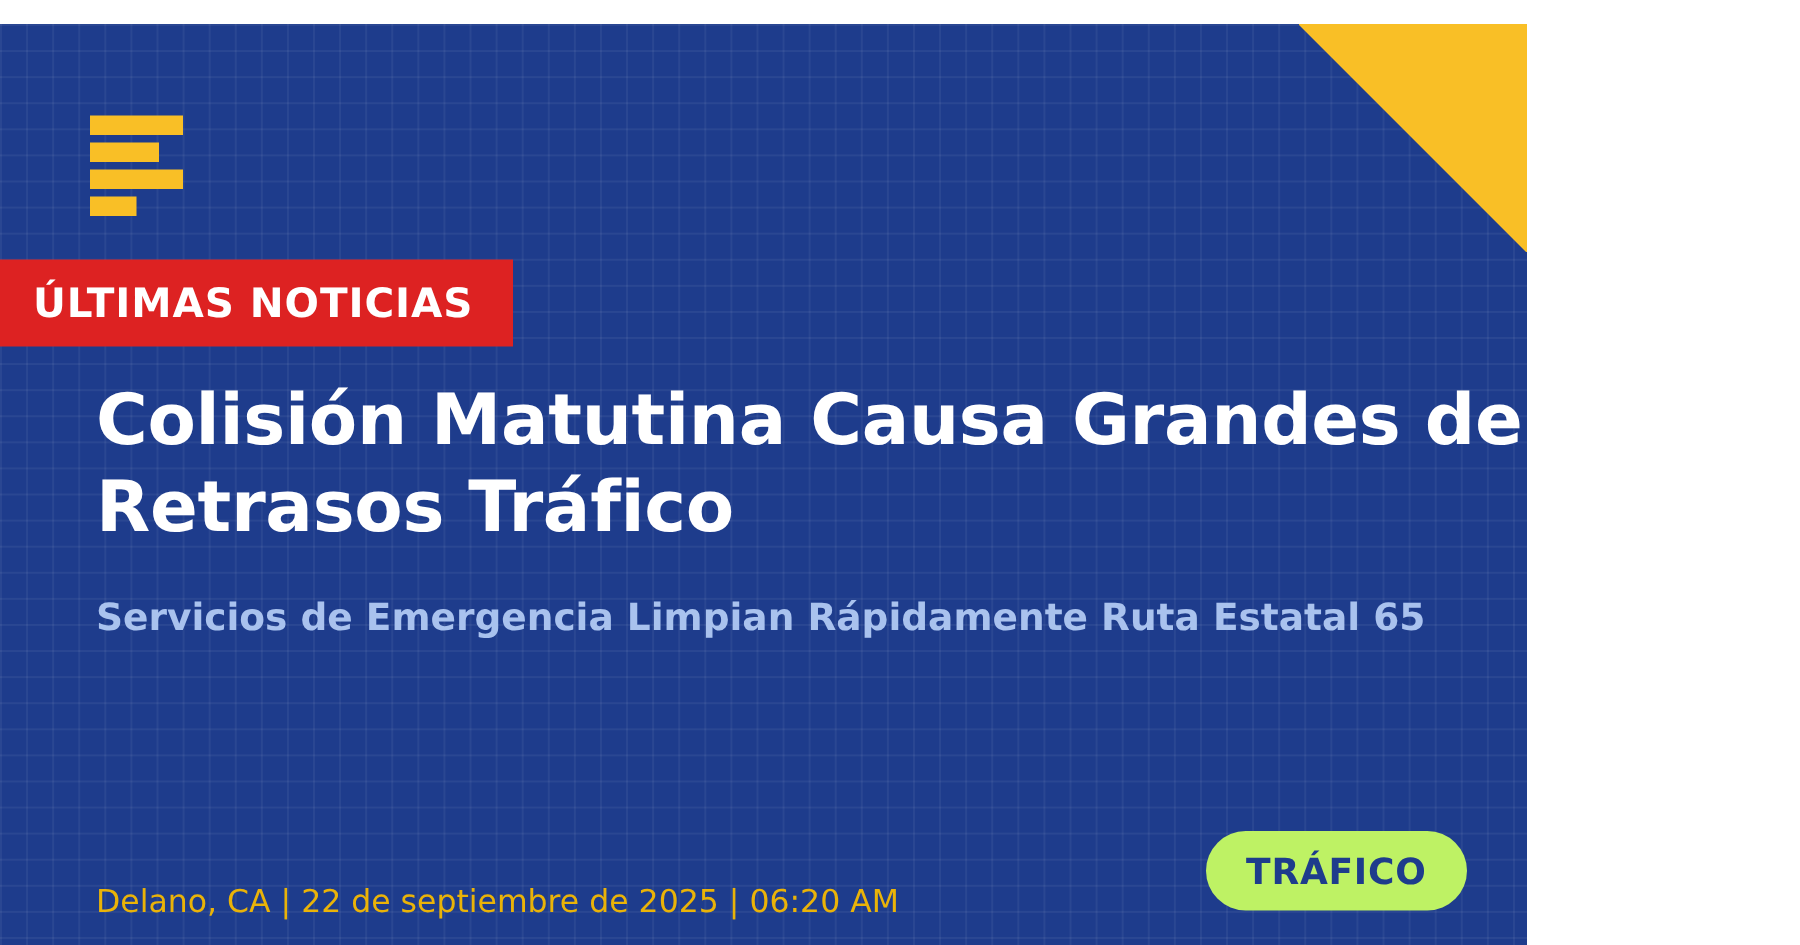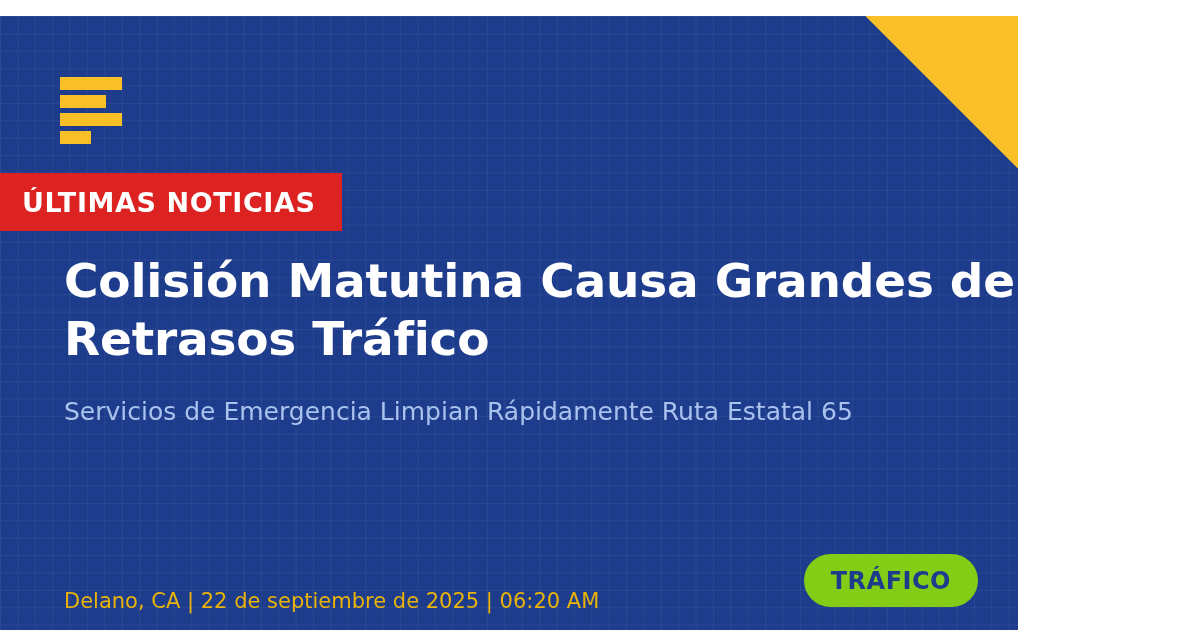--- a/index.html
+++ b/index.html
@@ -96,21 +96,21 @@
   }
 
   
   #subtitle {
     position: absolute;
     left: 64px;
     top: 380px;
     width: 1060px;
     color: #a9c2ee;
     font-size: 25px;
-    font-weight: normal;
+    font-weight: bold;
     line-height: 1.3;
     font-family: "DejaVu Sans", sans-serif;
   }
 
   
   #footer-meta {
     position: absolute;
     left: 64px;
     top: 573px;
     color: #eab308;
@@ -119,21 +119,21 @@
     white-space: nowrap;
   }
 
   
   #category-badge {
     position: absolute;
     right: 40px;
     top: 538px;
     height: 53px;
     border-radius: 27px;
-    background-color: #84cc16;
+    background-color: #bef264;
     display: flex;
     align-items: center;
     justify-content: center;
     padding: 0 27px;
     box-sizing: border-box;
   }
   #category-badge span {
     color: #1e3c8c;
     font-size: 24px;
     font-weight: bold;

